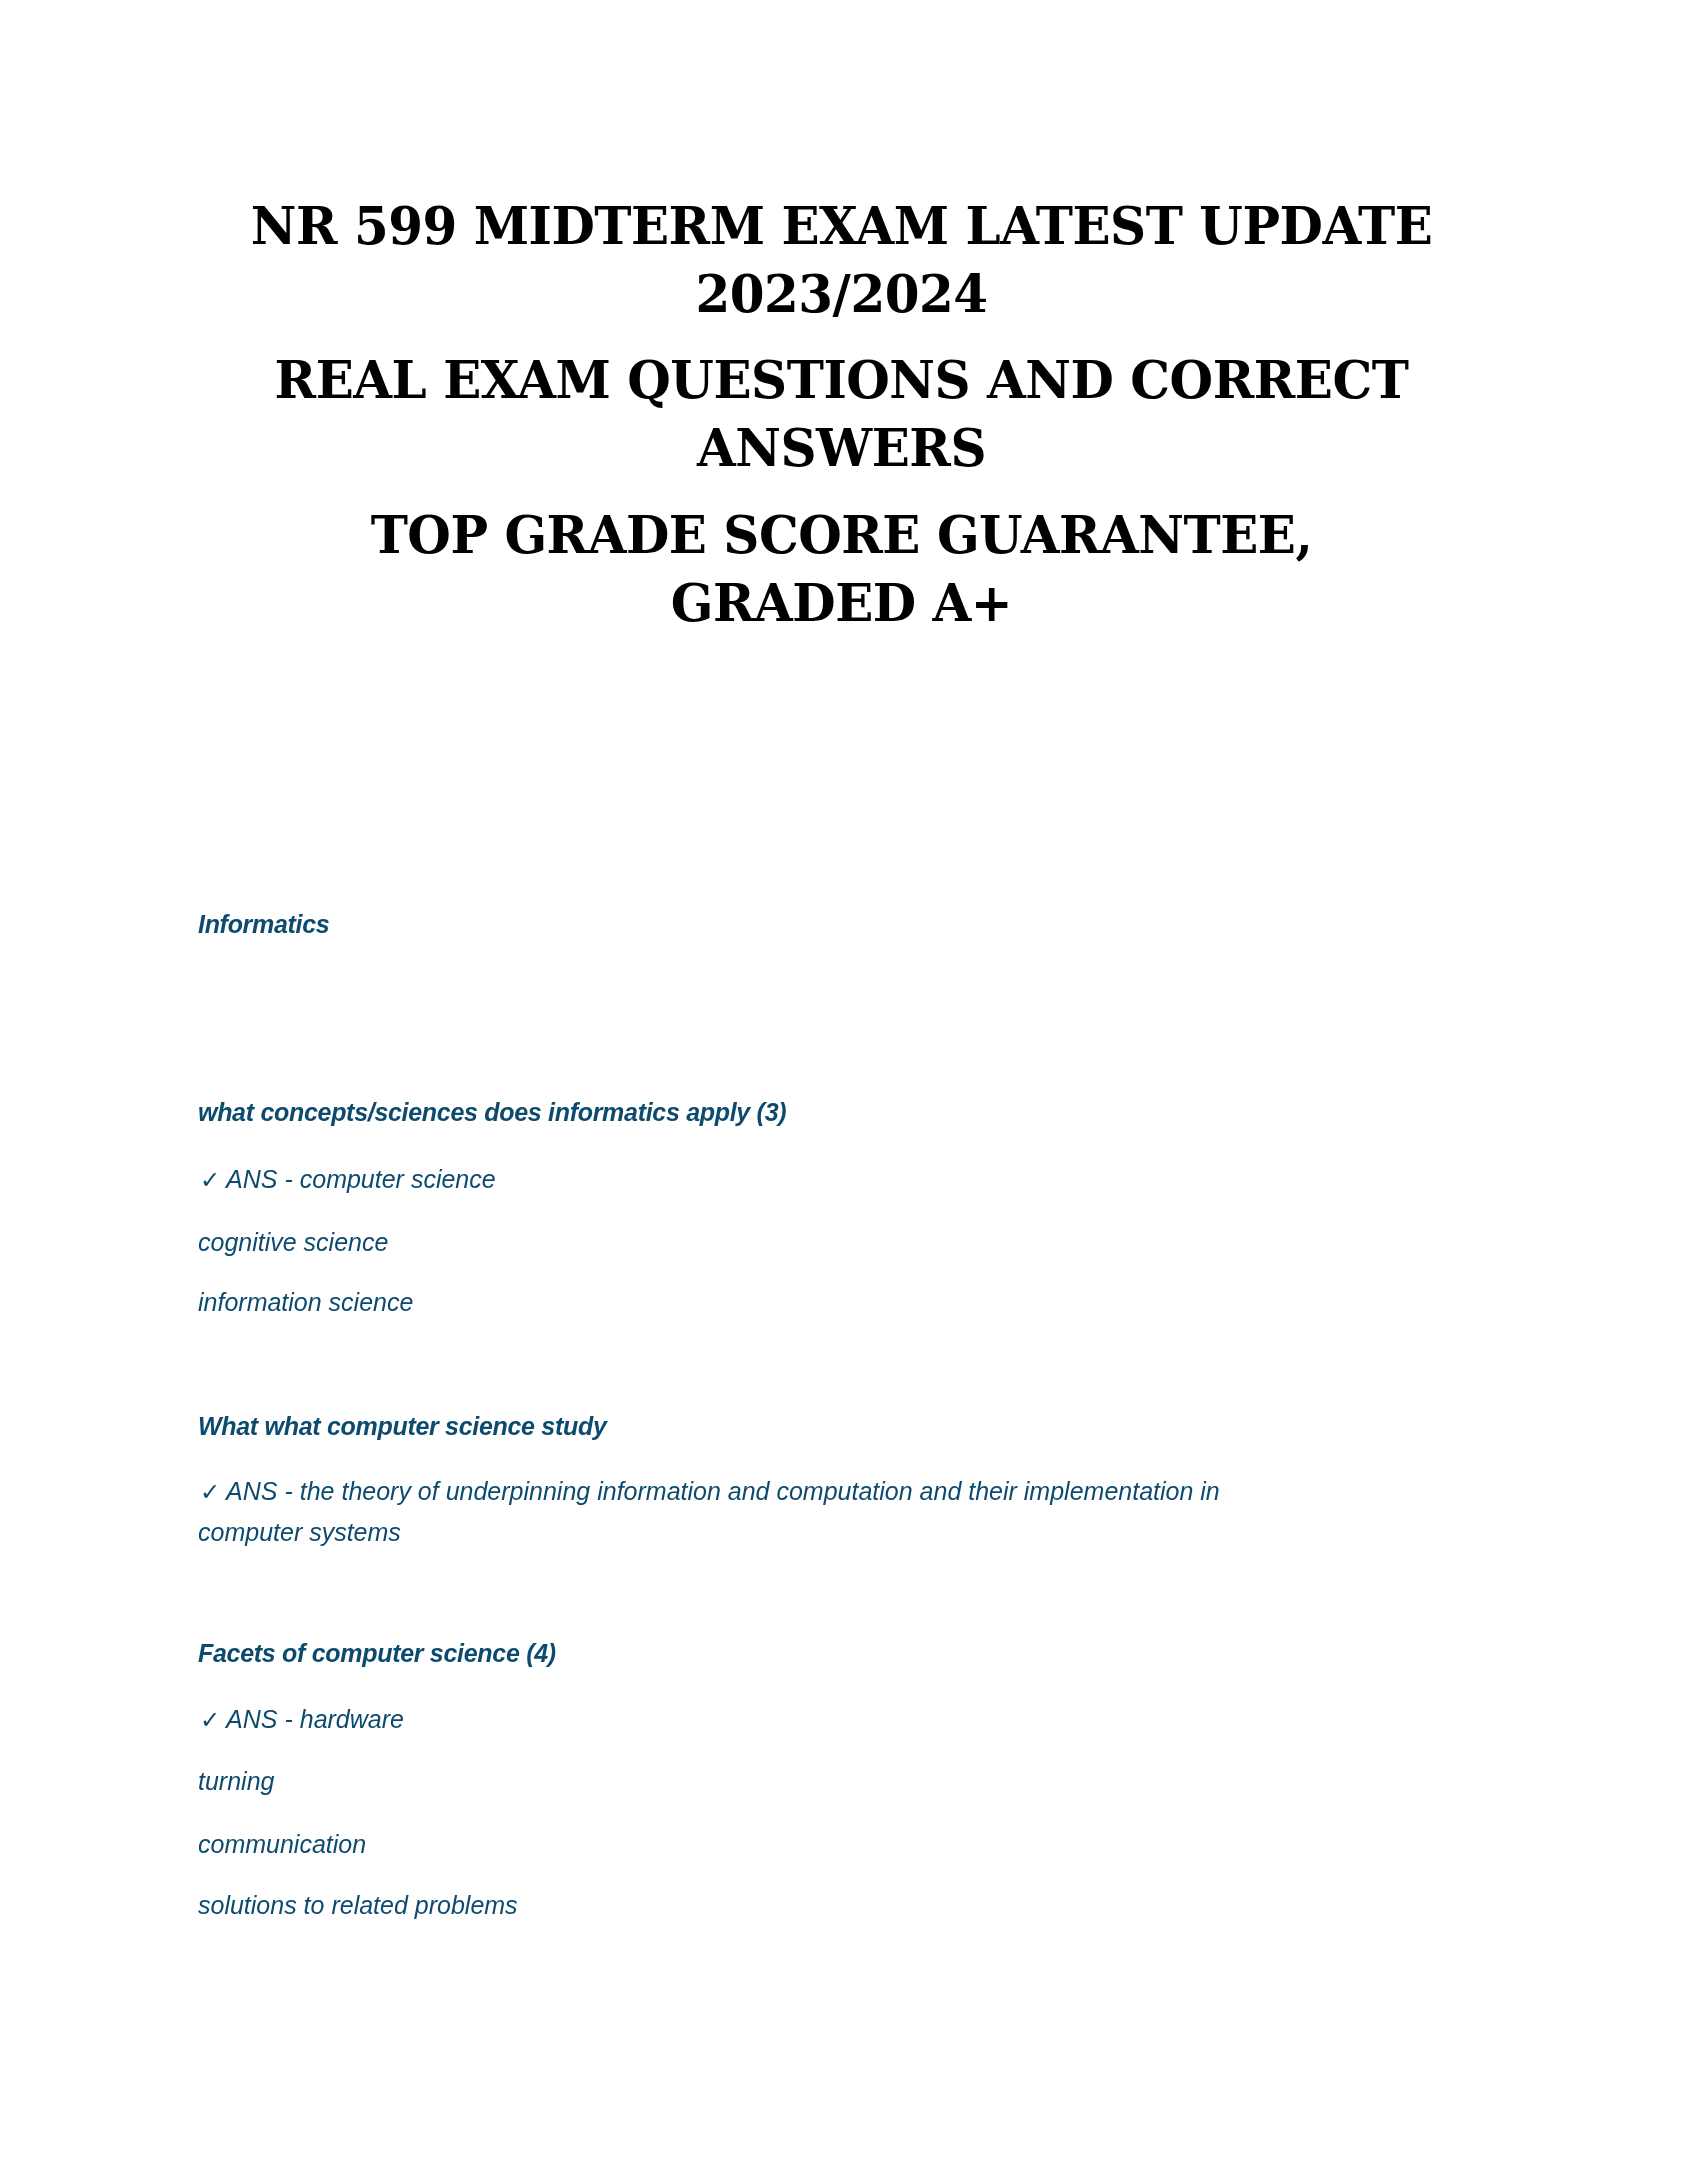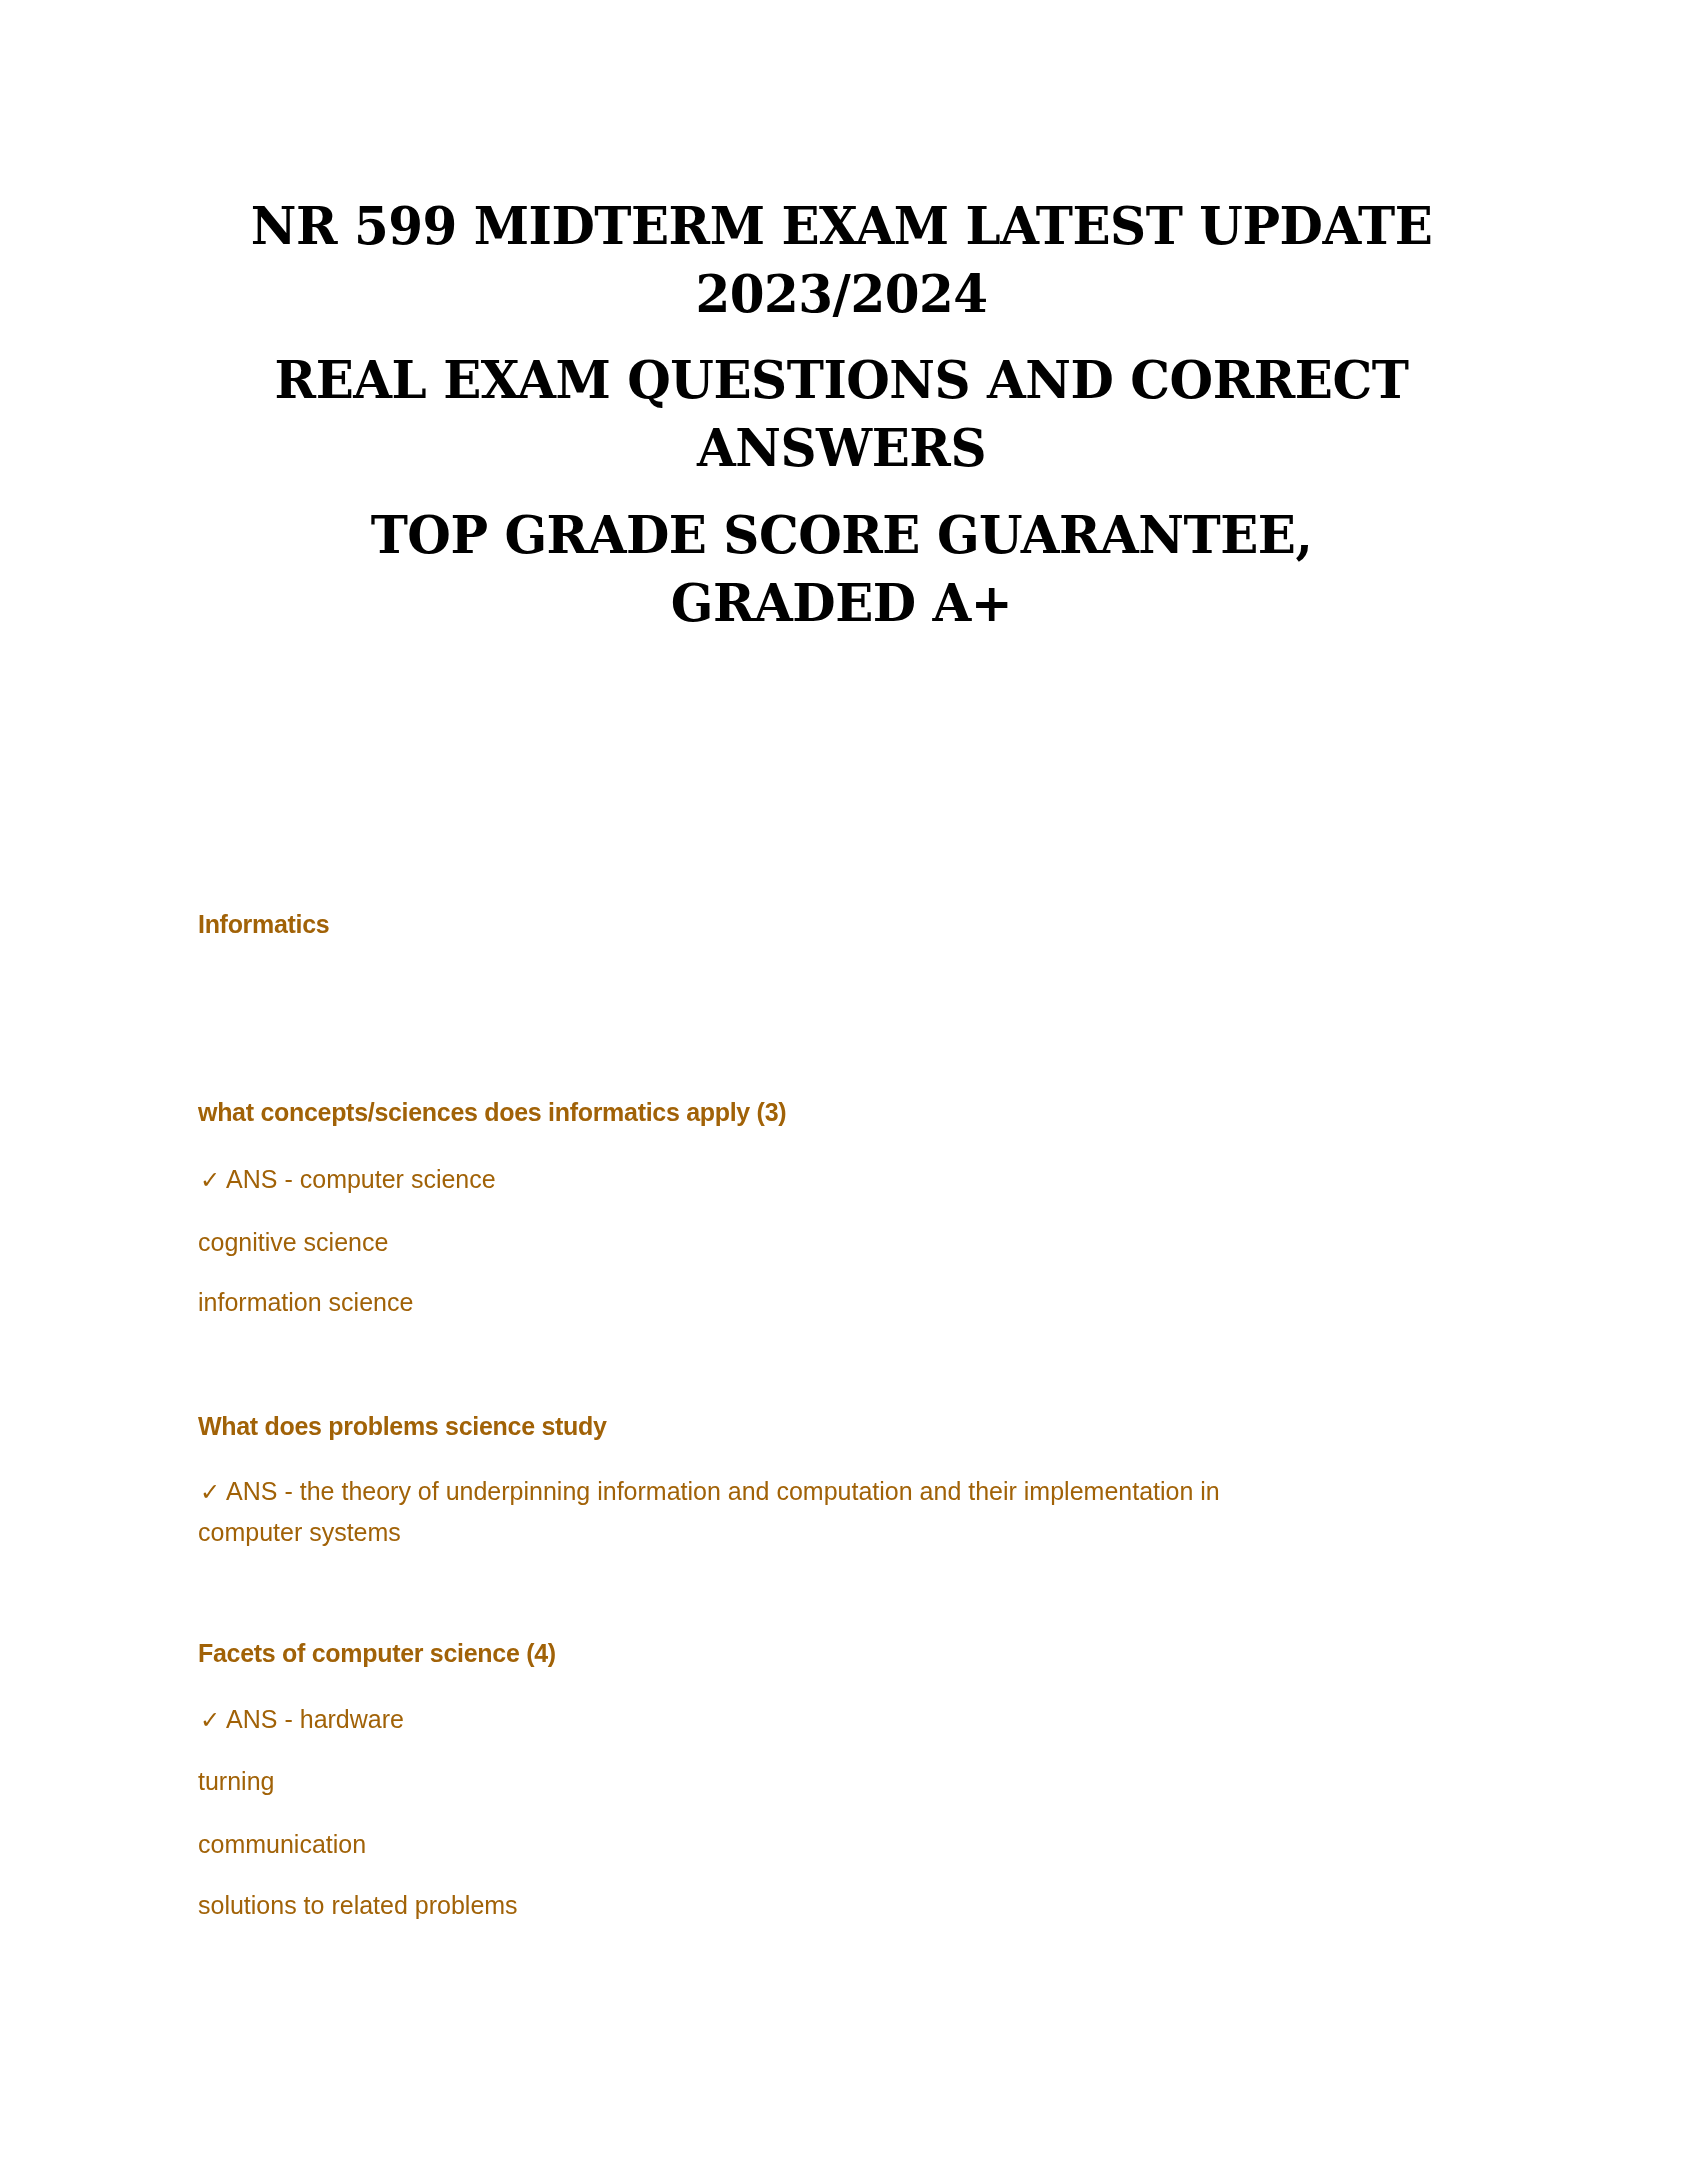--- a/index.html
+++ b/index.html
@@ -36,22 +36,23 @@
     .title-block .line {
       display: block;
       white-space: nowrap;
     }
     .body-text {
       position: absolute;
       left: 198px;
       font-family: "Liberation Sans", "DejaVu Sans", sans-serif;
       font-size: 25px;
       line-height: 30px;
-      color: #a16207;
+      color: #0c4a6e;
       white-space: nowrap;
+      font-style: italic;
     }
     .q-heading {
       font-weight: bold;
       letter-spacing: -0.3px;
     }
     .answer .check {
       display: inline-block;
       margin-left: 6px;
       margin-right: 6px;
       font-family: "DejaVu Sans", sans-serif;
@@ -80,21 +81,21 @@
 
   <div class="body-text q-heading" style="top:909px;">Informatics</div>
 
   <div class="body-text q-heading" style="top:1097px;">what concepts/sciences does informatics apply (3)</div>
   <div class="body-text answer" style="top:1164px; left:194px;">
     <span class="check">✓</span><span>ANS - </span><span>computer science</span>
   </div>
   <div class="body-text" style="top:1227px;">cognitive science</div>
   <div class="body-text" style="top:1287px;">information science</div>
 
-  <div class="body-text q-heading" style="top:1411px;">What does problems science study</div>
+  <div class="body-text q-heading" style="top:1411px;">What what computer science study</div>
   <div class="body-text answer" style="top:1476px; left:194px;text-align:right;">
     <span class="check">✓</span><span>ANS - </span><span>the theory of underpinning information and computation and their implementation in</span>
   </div>
   <div class="body-text" style="top:1517px;">computer systems</div>
 
   <div class="body-text q-heading" style="top:1638px;">Facets of computer science (4)</div>
   <div class="body-text answer" style="top:1704px; left:194px;">
     <span class="check">✓</span><span>ANS - </span><span>hardware</span>
   </div>
   <div class="body-text" style="top:1766px;">turning</div>

